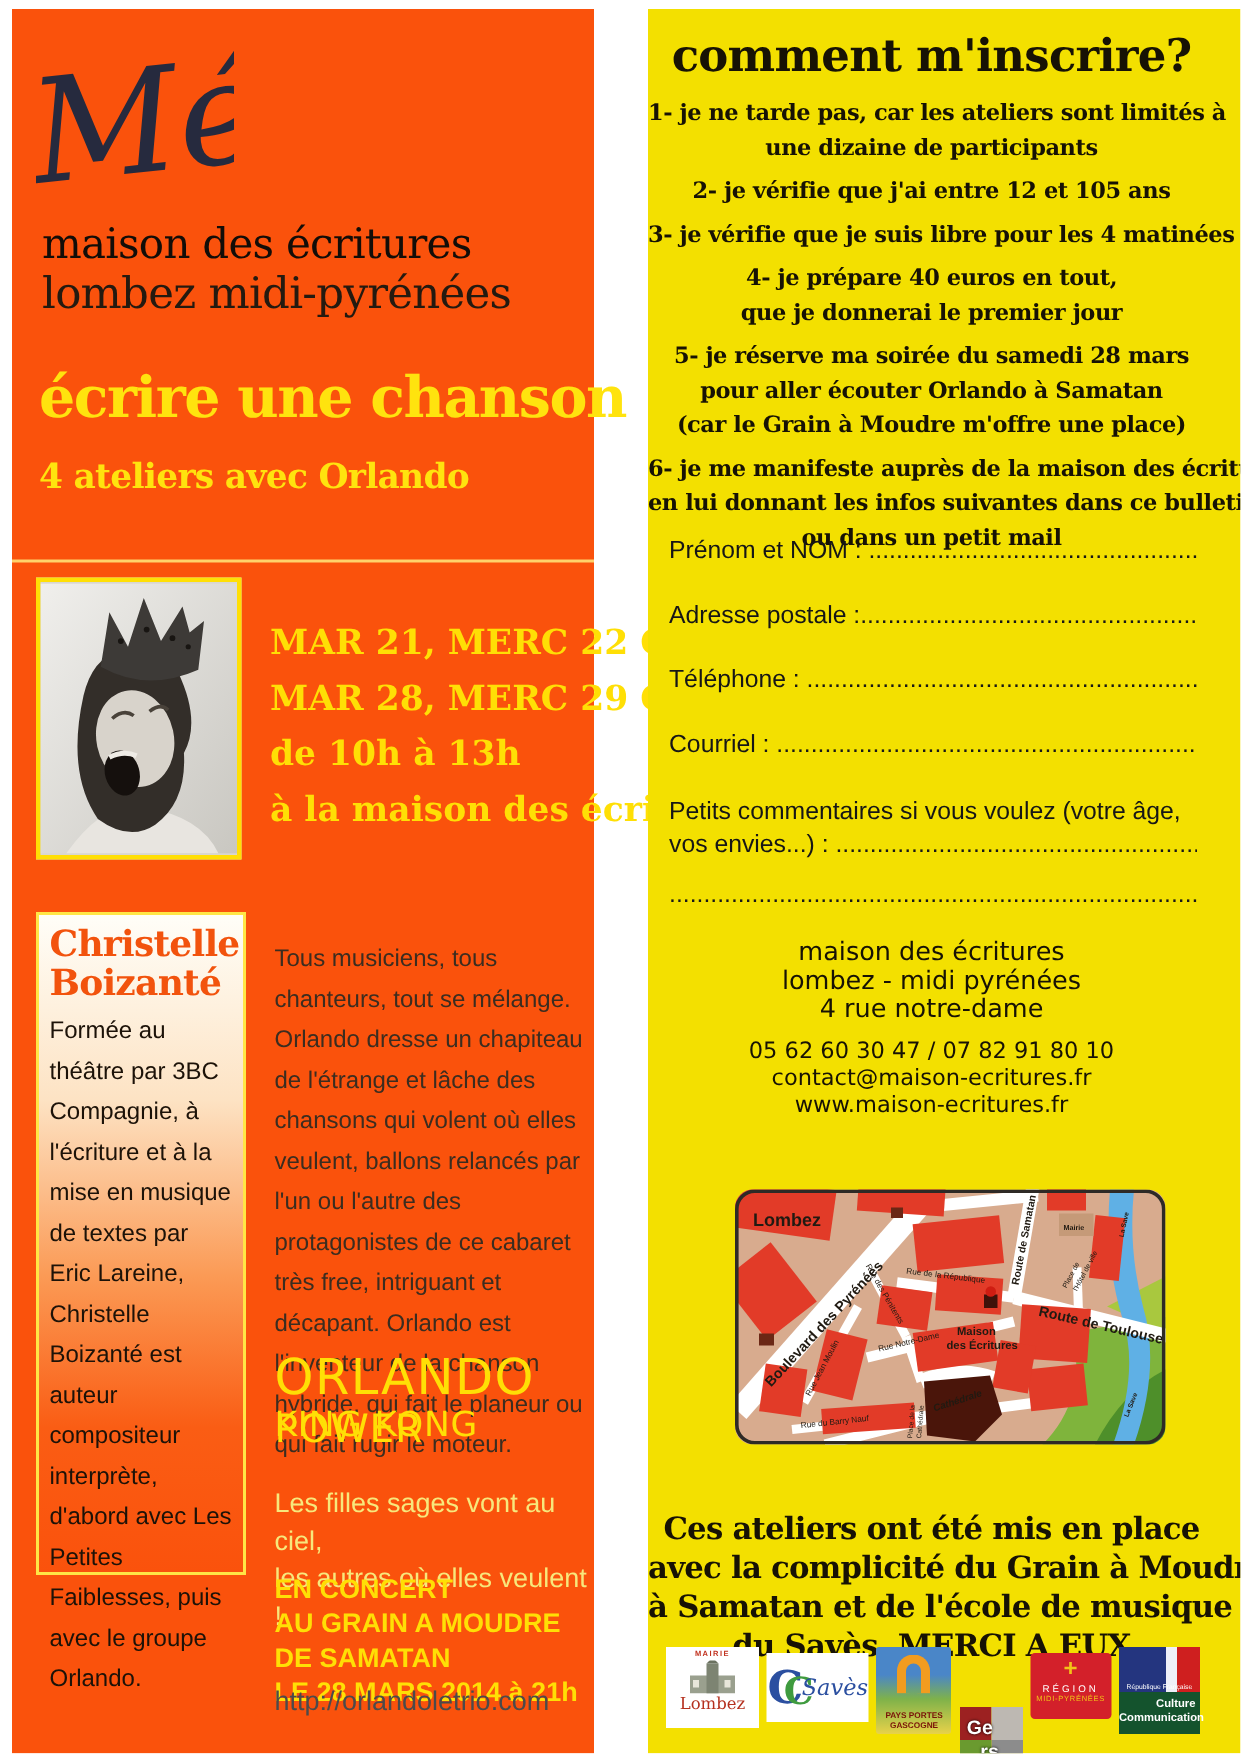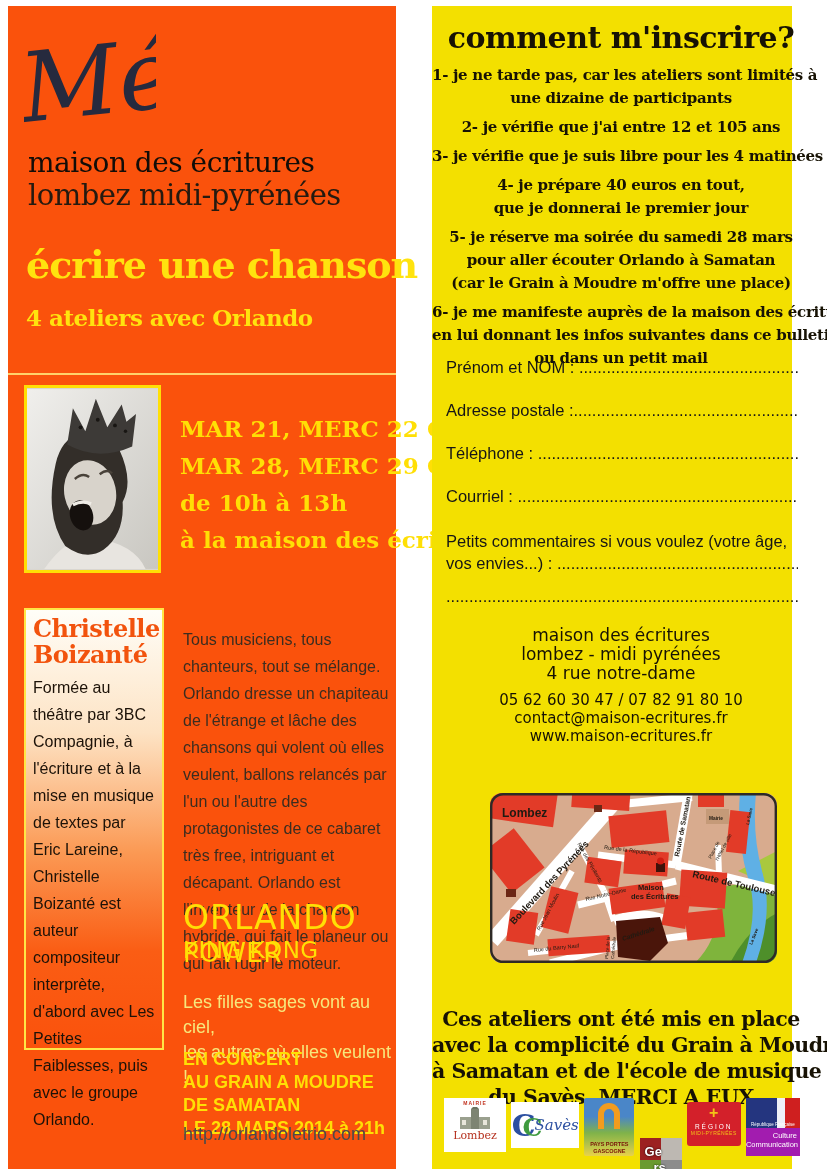--- a/index.html
+++ b/index.html
@@ -30,21 +30,21 @@
 
   .band-name { position:absolute; left:175px; top:892px; font-size:33px; color:#ffdf05; letter-spacing:1px; font-family:"DejaVu Sans", sans-serif; }
   .album1 { position:absolute; left:175px; top:931px; font-size:23px; color:#ffdf05; letter-spacing:0.5px; font-family:"DejaVu Sans", sans-serif; }
   .album2 { position:absolute; left:175px; top:932px; font-size:26px; color:#ffdf05; letter-spacing:0.5px; font-family:"DejaVu Sans", sans-serif; }
   .tagline { position:absolute; left:175px; top:984px; font-size:18px; line-height:25px; color:#f7e87c; }
   .concert { position:absolute; left:175px; top:1042px; }
   .concert .cline { font-size:18px; line-height:23px; font-weight:bold; color:#ffdf05; }
   .website-left { position:absolute; left:175px; top:1118px; font-size:18px; color:#4b4b4b; }
 
   
-  .col-right { position:absolute; left:432px; top:6px; width:360px; height:1163px; background:#f3e000; }
+  .col-right { position:absolute; left:432px; top:6px; width:396px; height:1163px; background:#f3e000; }
   .r-title { position:absolute; left:0; top:14px; width:378px; text-align:center; font-family:"DejaVu Serif", serif; font-weight:bold; font-size:30px; color:#171204; letter-spacing:-0.5px; }
   .steps { position:absolute; left:0; top:58px; width:378px; text-align:center; }
   .step { margin-bottom:6px; }
   .step-line { font-family:"DejaVu Serif", serif; font-weight:bold; font-size:15px; line-height:23px; color:#171204; letter-spacing:-0.3px; white-space:nowrap; }
 
   .form-block { position:absolute; left:14px; top:352px; width:352px; }
   .form-line { font-size:16.5px; color:#161616; white-space:nowrap; overflow:hidden; }
   .fgap { margin-bottom:24px; }
   .form-para { margin-bottom:13px; line-height:22px; }
   .form-para .form-line { margin-bottom:0; }
@@ -81,21 +81,21 @@
   .gers-ge { position:absolute; left:5px; top:6px; color:#fff; font-weight:bold; font-size:13px; text-shadow:0 0 2px #000; }
   .gers-rs { position:absolute; left:14px; top:22px; color:#fff; font-weight:bold; font-size:13px; text-shadow:0 0 2px #000; }
   .gers-sub { font-size:4.5px; letter-spacing:2px; color:#6b5a3a; margin-top:2px; }
   .reg { width:54px; height:44px; margin-top:4px; background:#d3202a; border-radius:3px; color:#fff; text-align:center; padding-top:3px; }
   .reg-cross { color:#f2c318; font-size:16px; line-height:16px; font-weight:bold; }
   .reg-l1 { font-size:6.5px; letter-spacing:2px; margin-top:2px; }
   .reg-l2 { font-size:5px; letter-spacing:0.5px; color:#f2c318; }
   .minis { width:54px; background:transparent; }
   .min-top { width:54px; height:30px; position:relative; background:linear-gradient(90deg,#24357f 0%, #24357f 58%, #eef0f8 58%, #eef0f8 72%, #cf1f1f 72%, #cf1f1f 100%); }
   .min-rf { position:absolute; left:0; bottom:1px; width:100%; text-align:center; font-size:4.5px; color:#ffffff; }
-  .min-bottom { width:54px; height:28px; background:#a21caf; color:#fff; text-align:right; padding:3px 3px 0 0; font-size:7.5px; font-weight:normal; line-height:9px; }
+  .min-bottom { width:54px; height:28px; background:#14532d; color:#fff; text-align:right; padding:3px 3px 0 0; font-size:7.5px; font-weight:bold; line-height:9px; }
 </style>
 </head>
 <body>
 
 <div class="page">
 
   <div class="col-left">
 
     <div class="logo-mark">
       <svg viewBox="0 0 132 132">

